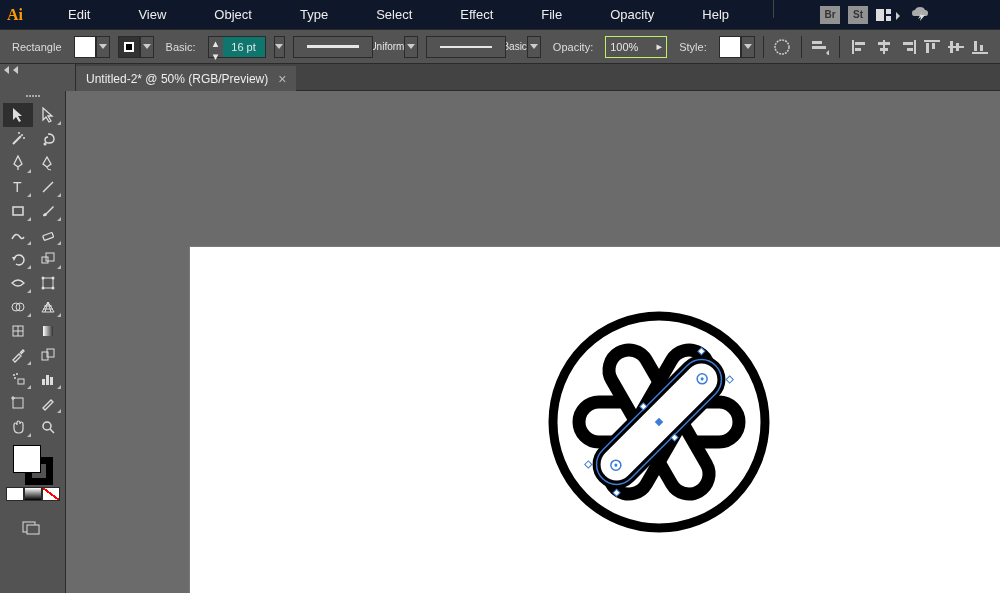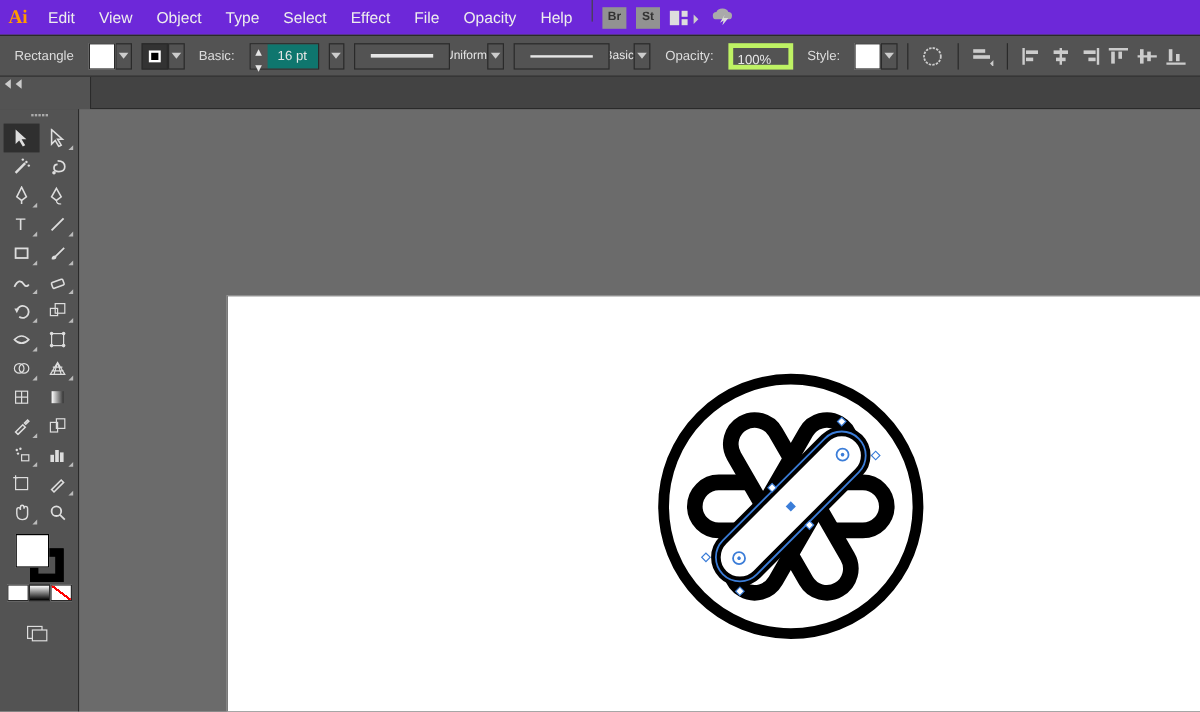--- a/index.html
+++ b/index.html
@@ -1,43 +1,43 @@
 <!DOCTYPE html>
 <html><head>
 <meta charset="utf-8">
 <style>
 * { margin:0; padding:0; box-sizing:border-box; font-family:"Segoe UI",Tahoma,sans-serif; }
 body { background:#535353; width:1000px; height:593px; overflow:hidden; position:relative; color:#e6e6e6; font-size:12px; }
 
 
-.menubar { height:29px; background:#6d28d9; display:flex; padding-left:0; font-size:13px; }
+.menubar { height:29px; background:#0f172a; display:flex; padding-left:0; font-size:13px;gap:28px; }
 .ai-logo { width:30px; height:29px; display:flex; align-items:center; justify-content:center; font-weight:bold; font-size:16px; font-family:Georgia,serif; color:#ff9a00; }
 .menu-item { padding:0 10px; height:29px; line-height:29px; color:#eee; cursor:default; }
 .menu-sep { width:1px; height:18px; background:#444; margin:0 6px; }
-.menu-icons { display:flex; align-items:center; gap:8px; margin-left:2px; }
+.menu-icons { display:flex; align-items:center; gap:8px; margin-left:12px; }
 .sq-icon { width:20px; height:18px; background:#929292; color:#333; font-size:10px; font-weight:bold; display:flex; align-items:center; justify-content:center; }
 .arrange-icon svg { display:block; }
 .cloud-icon { color:#ccc; }
 
 
 .controlbar { height:35px; background:#535353; border-top:1px solid #2a2a2a; border-bottom:1px solid #2a2a2a; display:flex; align-items:center; padding:0 8px; font-size:11px; gap:8px; }
 .cb-label { color:#ddd; padding:0 4px; }
 .swatch-sq { width:22px; height:22px; border:1px solid #2a2a2a; background:#fff; position:relative; }
 .inner-swatch { width:22px; height:22px; display:flex; align-items:center; justify-content:center; border:1px solid #2a2a2a; background:#333; }
 .inner-swatch .box { width:10px; height:10px; border:2px solid #fff; background:#000; }
 .dd { width:14px; height:22px; border:1px solid #2a2a2a; background:#535353; display:flex; align-items:center; justify-content:center; }
 .dd::after { content:""; border-left:4px solid transparent; border-right:4px solid transparent; border-top:5px solid #ccc; }
 .stroke-num { display:flex; border:1px solid #2a2a2a; height:22px; }
 .stroke-num .arrows { width:14px; background:#535353; display:flex; flex-direction:column; }
 .stroke-num .arrows span { flex:1; display:flex; align-items:center; justify-content:center; }
 .stroke-num .val { width:42px; text-align:center; line-height:20px; background:#0f766e; }
 .profile-rect { width:80px; height:22px; border:1px solid #2a2a2a; background:#535353; display:flex; align-items:center; justify-content:center; position:relative; }
 .profile-rect .line { width:52px; height:3px; background:#e6e6e6; }
 .profile-lbl { font-size:10px; margin-left:-4px; }
-.opacity-box { display:flex; border:4px solid #bef264; height:22px;flex-direction:column; }
+.opacity-box { display:flex; border:1px solid #bef264; height:22px; }
 .opacity-box .val { width:46px; line-height:20px; padding:0 4px; }
 .opacity-box .arrow { width:14px; display:flex; align-items:center; justify-content:center; }
 .style-sw { width:22px; height:22px; border:1px solid #2a2a2a; background:#fff; }
 .ctrlbtn { width:26px; height:24px; display:flex; align-items:center; justify-content:center; color:#ddd; }
 .vsep { width:1px; height:22px; background:#2a2a2a; }
 .align-group { display:flex; gap:0; }
 .align-btn { width:24px; height:24px; display:flex; align-items:center; justify-content:center; }
 
 
 .tabstrip { height:27px; background:#434343; display:flex; align-items:flex-end; }
@@ -214,20 +214,24 @@
         </svg>
       </div>
   </div>
 </div>
 
 <div class="tabstrip">
   <div class="panel-collapse">
     <span class="tri"></span>
       <span class="tri"></span>
   </div>
+  <div class="doc-tab">
+    <span>Untitled-2* @ 50% (RGB/Preview)</span>
+    <span class="x">×</span>
+  </div>
   <div class="tail"></div>
 </div>
 
 <div class="mainrow">
 
   <div class="toolbar">
     <div class="grip">
         <span></span>
         <span></span>
         <span></span>

